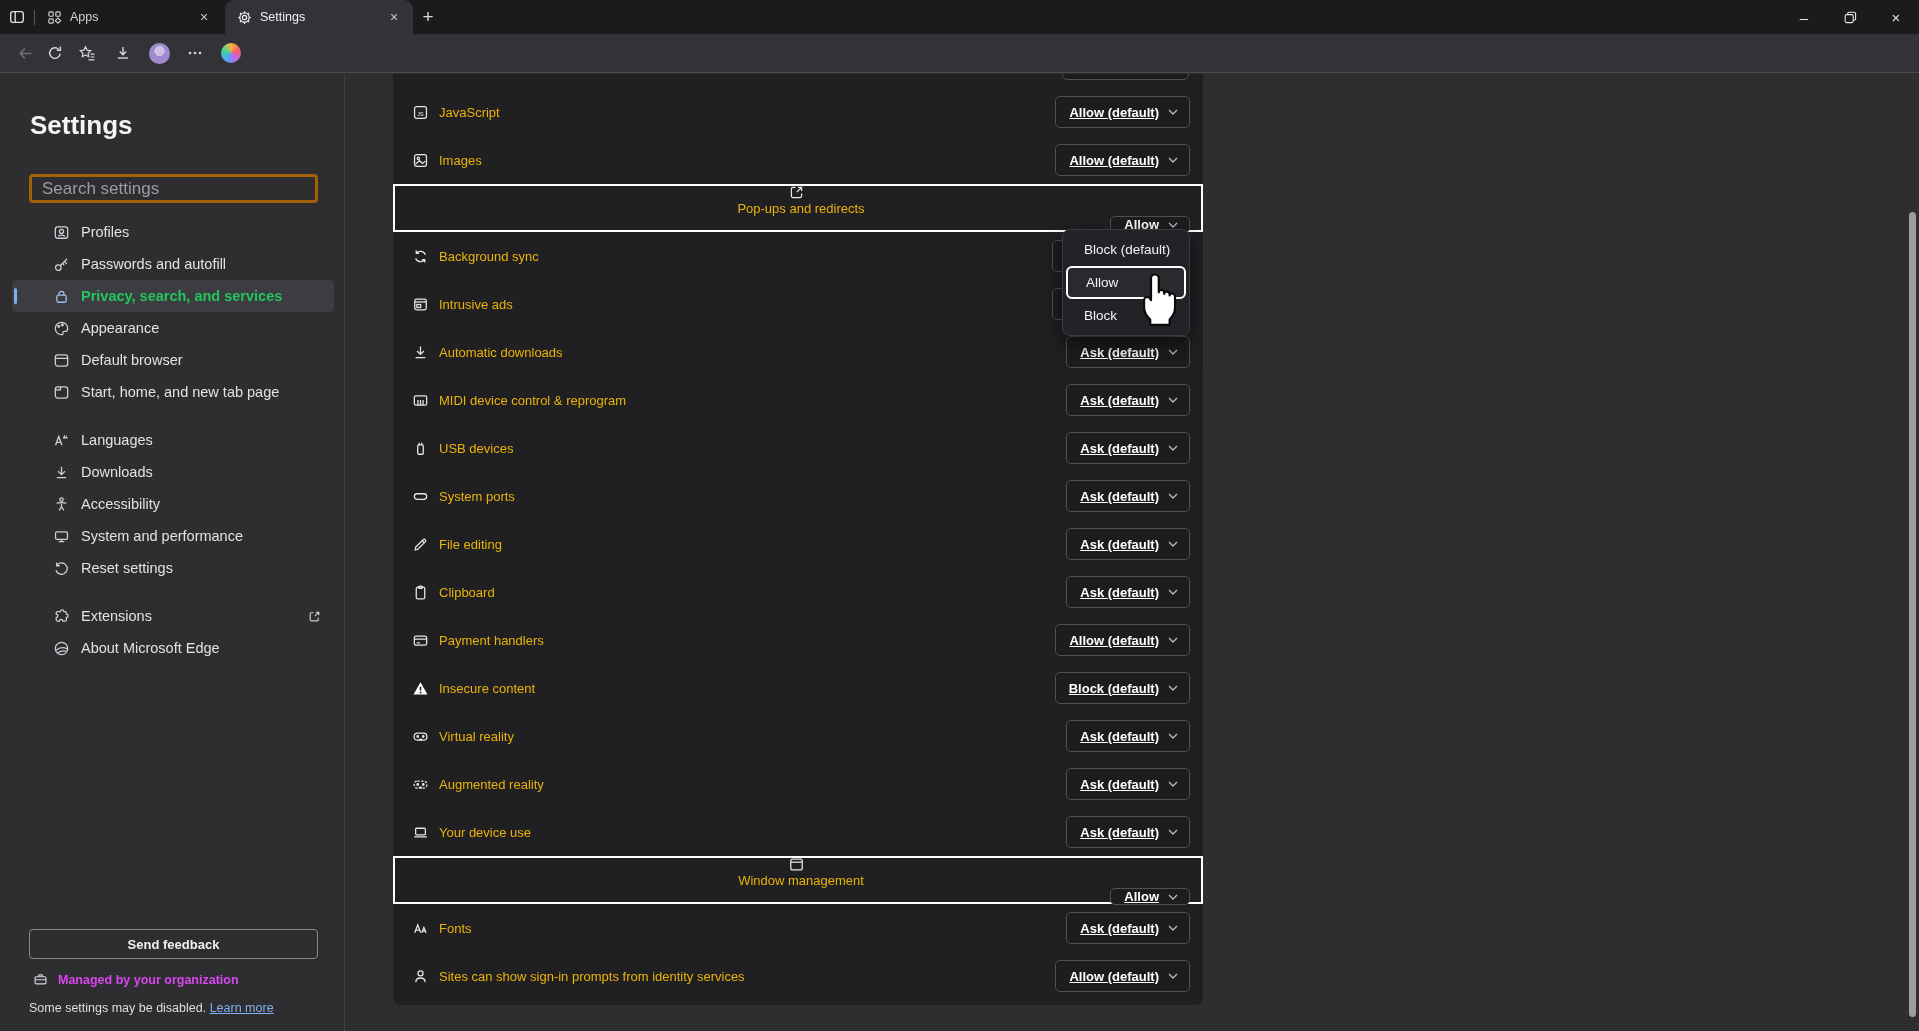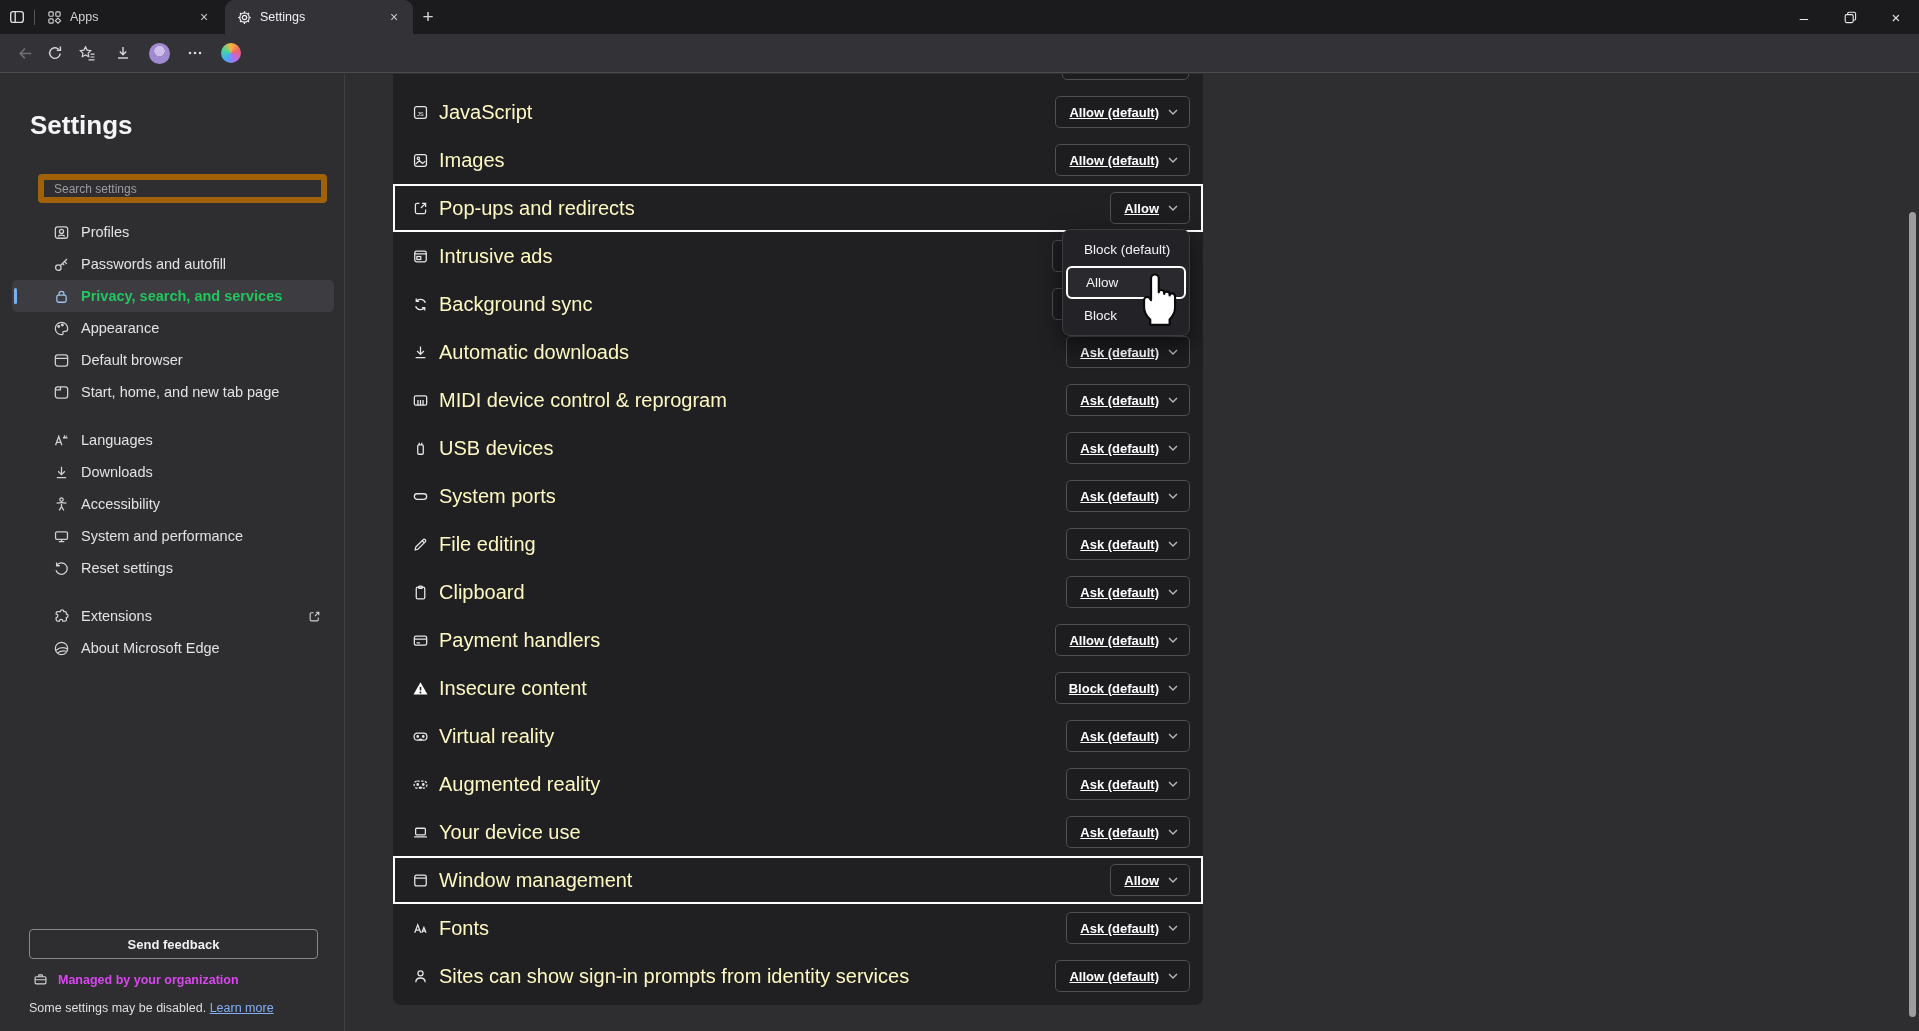--- a/index.html
+++ b/index.html
@@ -43,22 +43,22 @@
   .avatar { width:21px; height:21px; border-radius:50%;
             background:radial-gradient(circle at 50% 38%, #cdbfe8 0 30%, #a18bd0 31% 100%); }
   .copilot { width:20px; height:20px; border-radius:50%;
              background:conic-gradient(#f6b73c,#f2606a,#b96af0,#4aa9f5,#41d6a0,#f6b73c); }
 
   
   .sidebar { position:absolute; left:0; top:74px; width:345px; height:957px; background:#2e2e31;
              border-right:1px solid #3f3f43; }
   .side-title { position:absolute; left:30px; top:36px; font-size:26px; font-weight:700; color:#f4f4f6; }
   .side-search { position:absolute; left:29px; top:100px; width:289px; height:29px; background:transparent;
-                 border:6px solid #a16207; border-radius:4px; color:#e8e8ea; font-size:12px;
-                 padding:0 10px; font-family:"Liberation Sans", sans-serif;margin-left:9px; }
+                 border:3px solid #a16207; border-radius:4px; color:#e8e8ea; font-size:17px;
+                 padding:0 10px; font-family:"Liberation Sans", sans-serif; }
   .side-search::placeholder { color:#9c9ca2; }
   .side-list { position:absolute; left:0; top:142px; width:345px; }
   .sitem { position:relative; height:32px; margin:0 11px 0 12px; border-radius:5px; display:flex;
            align-items:center; padding-left:41px; gap:11px; color:#e2e2e5; font-size:14.5px; }
   .sitem .sic { width:17px; display:flex; color:#cfcfd4; }
   .sitem.sel { background:#3c3c41; color:#22c55e; font-weight:700; }
   .sitem.sel .sic { color:#9fc3ee; }
   .sitem.sel::before { content:""; position:absolute; left:2px; top:8px; width:3px; height:16px;
                        border-radius:2px; background:#7ab0ee; }
   .sgap { height:16px; }
@@ -72,23 +72,23 @@
              font-size:12.5px; font-weight:700; }
   .managed .mic { display:flex; color:#d6d6da; }
   .disabled-note { margin:14px 0 0 29px; font-size:12.5px; color:#dedee2; }
   .disabled-note a { color:#83b0f3;margin-top:20px; }
 
   
   .panel { position:absolute; left:393px; top:74px; width:810px; height:931px; background:#202023;
            border-radius:0 0 8px 8px; overflow:hidden; }
   .rows { padding-top:14px; }
   .prow { position:relative; height:48px; display:flex; align-items:center; padding:0 13px 0 19px; }
-  .prow.hl { box-shadow:inset 0 0 0 2px #ffffff; }
+  .prow.hl { box-shadow:inset 0 0 0 2px #ffffff;flex-direction:column; }
   .prow .pic { width:17px; display:flex; color:#e6e6e8; margin-right:10px; }
-  .prow .plabel { font-size:20px; color:#fef9c3; }
+  .prow .plabel { font-size:13px; color:#eab308; }
   .pbtn { margin-left:auto; height:32px; display:flex; align-items:center; gap:9px;
           background:#1d1d20; border:1px solid #505054; border-radius:5px; padding:0 11px 0 13px;
           color:#ffffff; font-size:13px; font-weight:700; font-family:"Liberation Sans", sans-serif;text-decoration:underline; }
   .pbtn .chev { display:flex; color:#bcbcc0; }
   .pbtn.sliver { width:138px; color:transparent; }
   .partial-top { position:absolute; top:-26px; left:669px; width:127px; height:32px;
                  background:#1d1d20; border:1px solid #505054; border-radius:5px; }
 
   
   .menu { position:absolute; left:669px; top:155px; width:128px; background:#232327;
@@ -396,37 +396,37 @@
               <svg width="10" height="6" viewBox="0 0 10 6" fill="none" stroke="currentColor" stroke-width="1.3">
                 <path d="M1 1 L5 5 L9 1"></path>
               </svg>
             </span>
           </button>
       </div>
 
       <div class="prow">
         <span class="pic">
           <svg width="17" height="17" viewBox="0 0 16 16" fill="none" stroke="currentColor" stroke-width="1.2">
+            <path d="M12.6 6.4 A5 5 0 0 0 4 5 M4 2.4 V5 H6.6"></path>
+              <path d="M3.4 9.6 A5 5 0 0 0 12 11 M12 13.6 V11 H9.4"></path>
+          </svg>
+        </span>
+        <span class="plabel">Background sync</span>
+        <button class="pbtn sliver"></button>
+      </div>
+
+      <div class="prow">
+        <span class="pic">
+          <svg width="17" height="17" viewBox="0 0 16 16" fill="none" stroke="currentColor" stroke-width="1.2">
             <rect x="2.6" y="3" width="10.8" height="10" rx="1.6"></rect>
               <path d="M2.6 5.6 H13.4"></path>
               <rect x="4.6" y="8" width="3.6" height="2.8"></rect>
           </svg>
         </span>
         <span class="plabel">Intrusive ads</span>
-        <button class="pbtn sliver"></button>
-      </div>
-
-      <div class="prow">
-        <span class="pic">
-          <svg width="17" height="17" viewBox="0 0 16 16" fill="none" stroke="currentColor" stroke-width="1.2">
-            <path d="M12.6 6.4 A5 5 0 0 0 4 5 M4 2.4 V5 H6.6"></path>
-              <path d="M3.4 9.6 A5 5 0 0 0 12 11 M12 13.6 V11 H9.4"></path>
-          </svg>
-        </span>
-        <span class="plabel">Background sync</span>
         <button class="pbtn sliver"></button>
       </div>
 
       <div class="prow">
         <span class="pic">
           <svg width="17" height="17" viewBox="0 0 16 16" fill="none" stroke="currentColor" stroke-width="1.2">
             <path d="M8 2.4 V9.6 M4.8 6.6 L8 9.8 L11.2 6.6 M3.4 12.8 H12.6"></path>
           </svg>
         </span>
         <span class="plabel">Automatic downloads</span>

